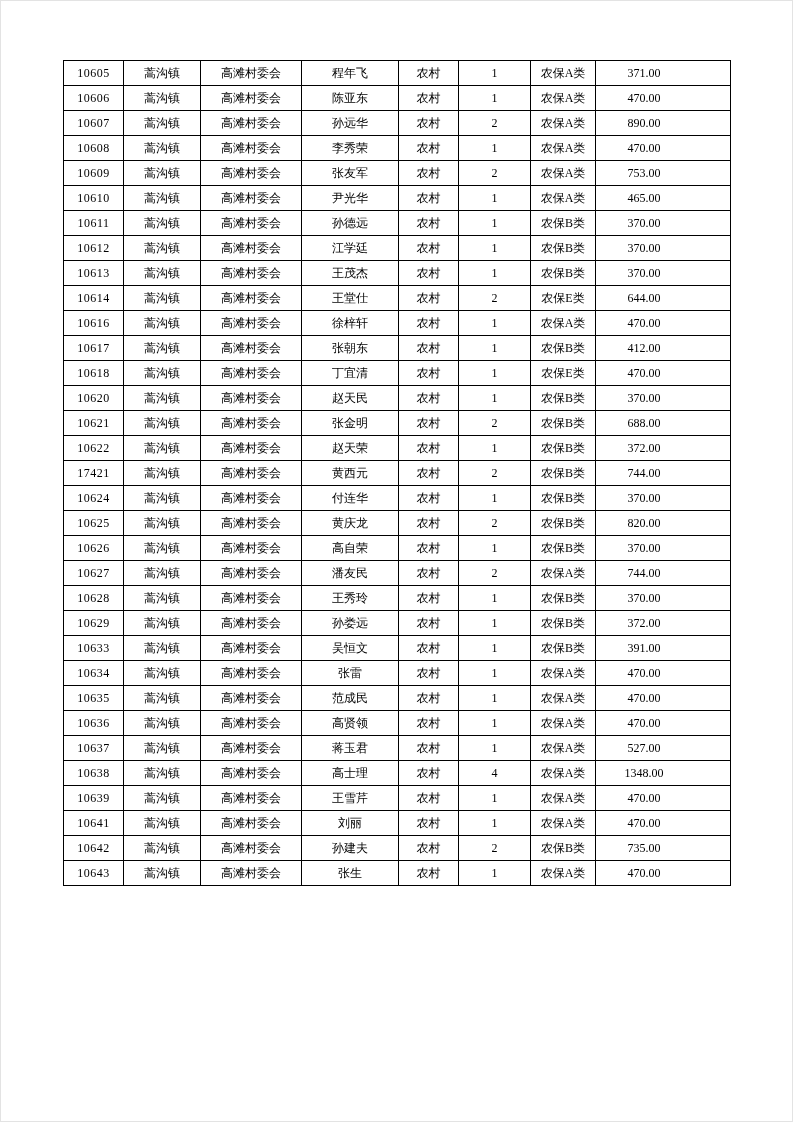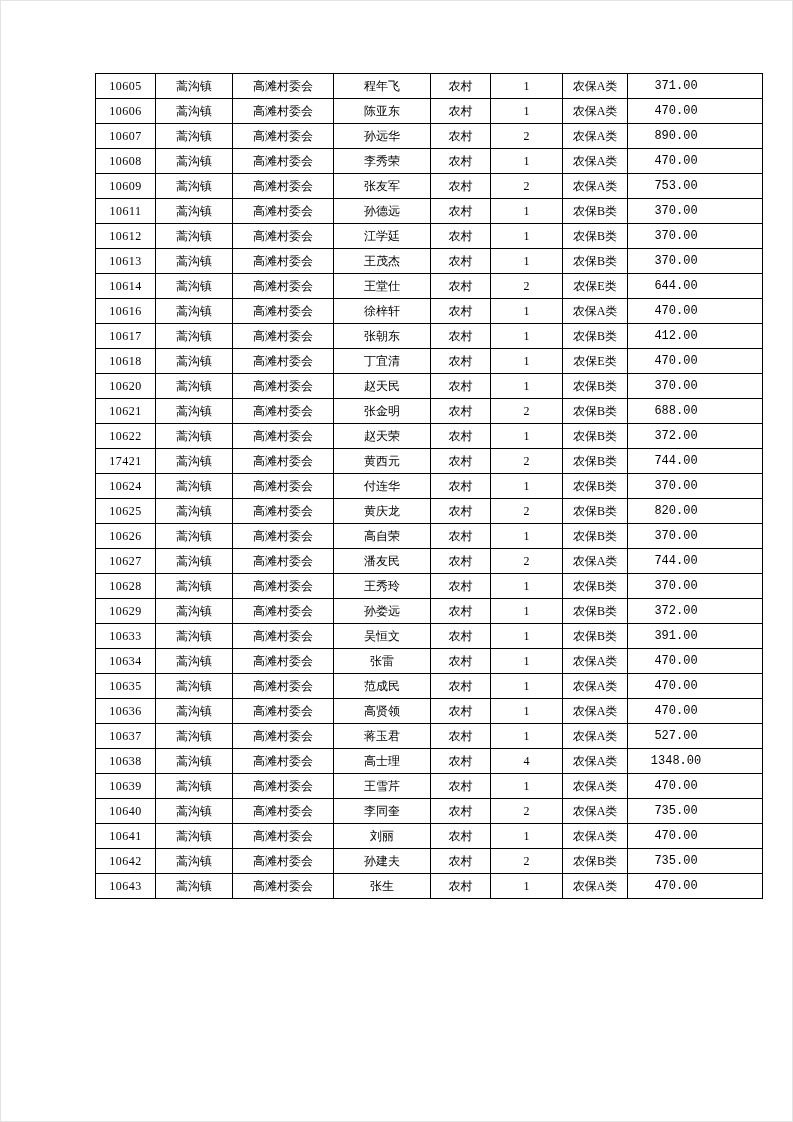--- a/index.html
+++ b/index.html
@@ -12,42 +12,40 @@
     background: #ffffff;
     position: relative;
     font-family: "Liberation Serif", "DejaVu Serif", serif;
     color: #000;
     box-sizing: border-box;
     border: 1px solid #e3e3e3;
     overflow: hidden;
   }
   .sheet {
     position: absolute;
-    top: 72px;
+    top: 59px;
     left: 62px;
-    margin-left: 32px;
   }
   table {
     border-collapse: collapse;
     table-layout: fixed;
   }
   td {
     border: 1px solid #000;
     height: 24px;
     padding: 0;
     text-align: center;
     vertical-align: middle;
     font-size: 12px;
     line-height: 24px;
     white-space: nowrap;
     overflow: hidden;
   }
   td.col-amount {
     padding-right: 38px;
-    font-family: Liberation Mono, monospace;
   }
   td.col-id {
     letter-spacing: 0.5px;
   }
 </style>
 </head>
 <body>
 
 <div class="sheet">
   <table>
@@ -106,20 +104,30 @@
           <td class="col-id">10609</td>
           <td class="col-town">蒿沟镇</td>
           <td class="col-village">高滩村委会</td>
           <td class="col-name">张友军</td>
           <td class="col-type">农村</td>
           <td class="col-count">2</td>
           <td class="col-category">农保A类</td>
           <td class="col-amount">753.00</td>
         </tr>
         <tr>
+          <td class="col-id">10610</td>
+          <td class="col-town">蒿沟镇</td>
+          <td class="col-village">高滩村委会</td>
+          <td class="col-name">尹光华</td>
+          <td class="col-type">农村</td>
+          <td class="col-count">1</td>
+          <td class="col-category">农保A类</td>
+          <td class="col-amount">465.00</td>
+        </tr>
+        <tr>
           <td class="col-id">10611</td>
           <td class="col-town">蒿沟镇</td>
           <td class="col-village">高滩村委会</td>
           <td class="col-name">孙德远</td>
           <td class="col-type">农村</td>
           <td class="col-count">1</td>
           <td class="col-category">农保B类</td>
           <td class="col-amount">370.00</td>
         </tr>
         <tr>
@@ -344,30 +352,20 @@
         </tr>
         <tr>
           <td class="col-id">10639</td>
           <td class="col-town">蒿沟镇</td>
           <td class="col-village">高滩村委会</td>
           <td class="col-name">王雪芹</td>
           <td class="col-type">农村</td>
           <td class="col-count">1</td>
           <td class="col-category">农保A类</td>
           <td class="col-amount">470.00</td>
-        </tr>
-        <tr>
-          <td class="col-id">10640</td>
-          <td class="col-town">蒿沟镇</td>
-          <td class="col-village">高滩村委会</td>
-          <td class="col-name">李同奎</td>
-          <td class="col-type">农村</td>
-          <td class="col-count">2</td>
-          <td class="col-category">农保A类</td>
-          <td class="col-amount">735.00</td>
         </tr>
         <tr>
           <td class="col-id">10641</td>
           <td class="col-town">蒿沟镇</td>
           <td class="col-village">高滩村委会</td>
           <td class="col-name">刘丽</td>
           <td class="col-type">农村</td>
           <td class="col-count">1</td>
           <td class="col-category">农保A类</td>
           <td class="col-amount">470.00</td>

